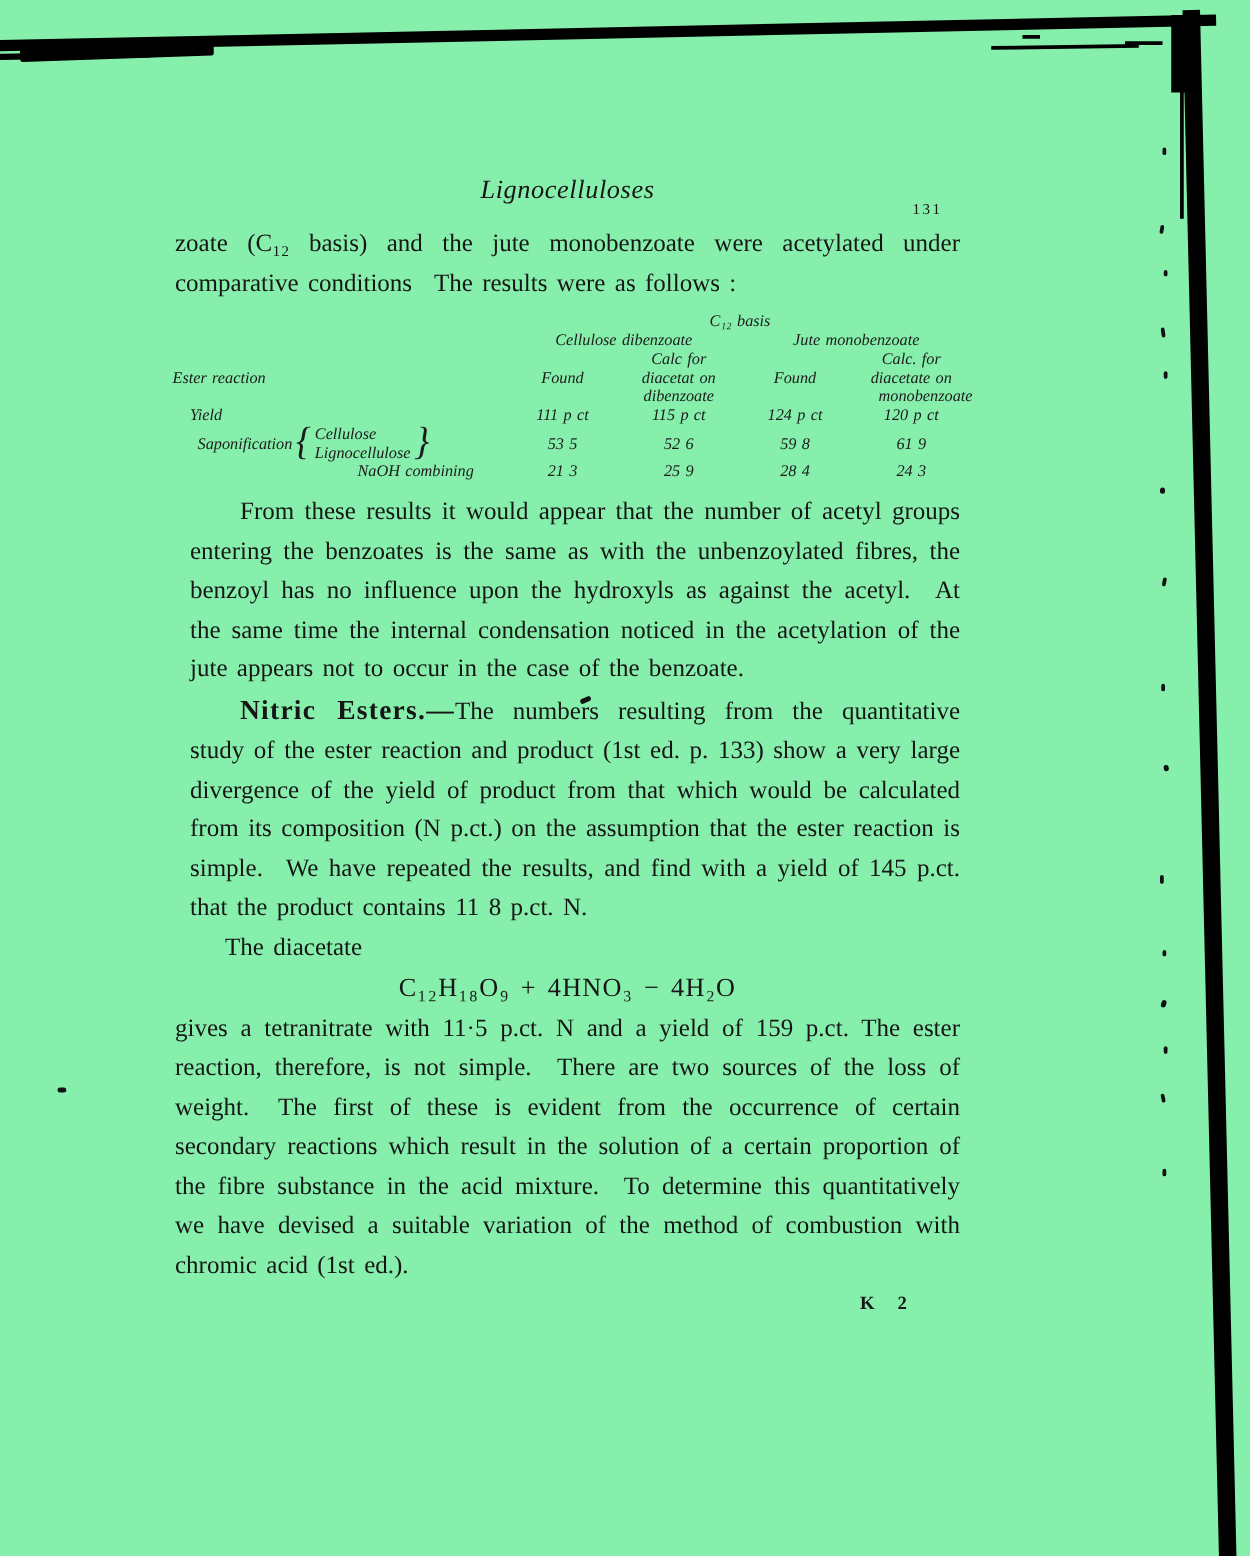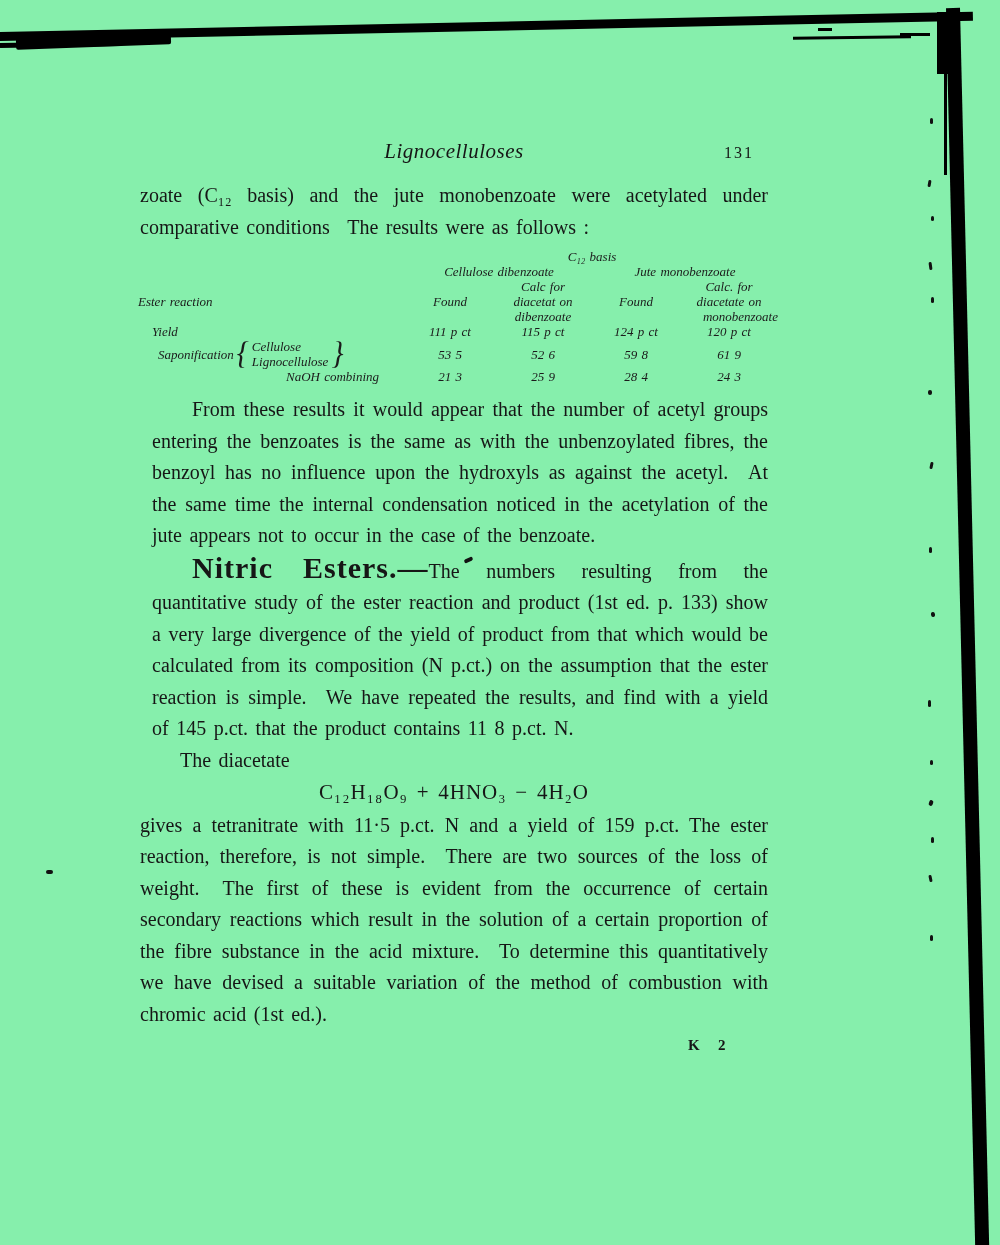--- a/index.html
+++ b/index.html
@@ -27,21 +27,21 @@
   .content{
     position:absolute;left:140px;top:136px;width:628px;
     color:#161616;font-size:20px;line-height:31.5px;
     word-spacing:2.5px;
   }
   .header-row{position:relative;height:34px;margin-bottom:10px;}
   .running-title{
     position:absolute;left:0;right:0;text-align:center;
     font-style:italic;font-size:21px;letter-spacing:0.5px;
   }
-  .page-number{position:absolute;right:14px;top:1px;font-size:16px;letter-spacing:2px;}
+  .page-number{position:absolute;right:14px;top:16px;font-size:12px;letter-spacing:2px;}
 
   .para{text-align:justify;margin:0;}
   .para.indent{text-indent:40px;margin-left:12px;}
   .p1{margin-bottom:4px;}
 
   
   .data-table{
     width:640px;margin:6px 0 10px -2px;
     display:grid;
     grid-template-columns:268px 88px 98px 88px 98px;
@@ -52,21 +52,21 @@
   }
   .t-cell{white-space:nowrap;}
   .c-center{text-align:center;}
   .sap-wrap{display:flex;align-items:center;}
   .sap-word{padding-left:20px;}
   .brace{font-size:30px;font-weight:400;line-height:30px;transform:scaleY(1.05);margin:0 3px;}
   .sap-items{display:flex;flex-direction:column;line-height:15px;}
   .lbl-yield{padding-left:14px;}
   .lbl-naoh{padding-left:148px;}
 
-  .heading-lead{font-weight:bold;font-size:30px;letter-spacing:1px;}
+  .heading-lead{font-weight:bold;font-size:22px;letter-spacing:1px;}
 
   .reaction-line{text-indent:40px;margin:0;}
   .equation{
     text-align:center;font-size:21px;letter-spacing:1px;margin:1px 0 1px 0;
   }
   .signature{margin-left:548px;font-weight:bold;font-size:15px;letter-spacing:6px;margin-top:0px;}
 </style>
 </head>
 <body>
 

